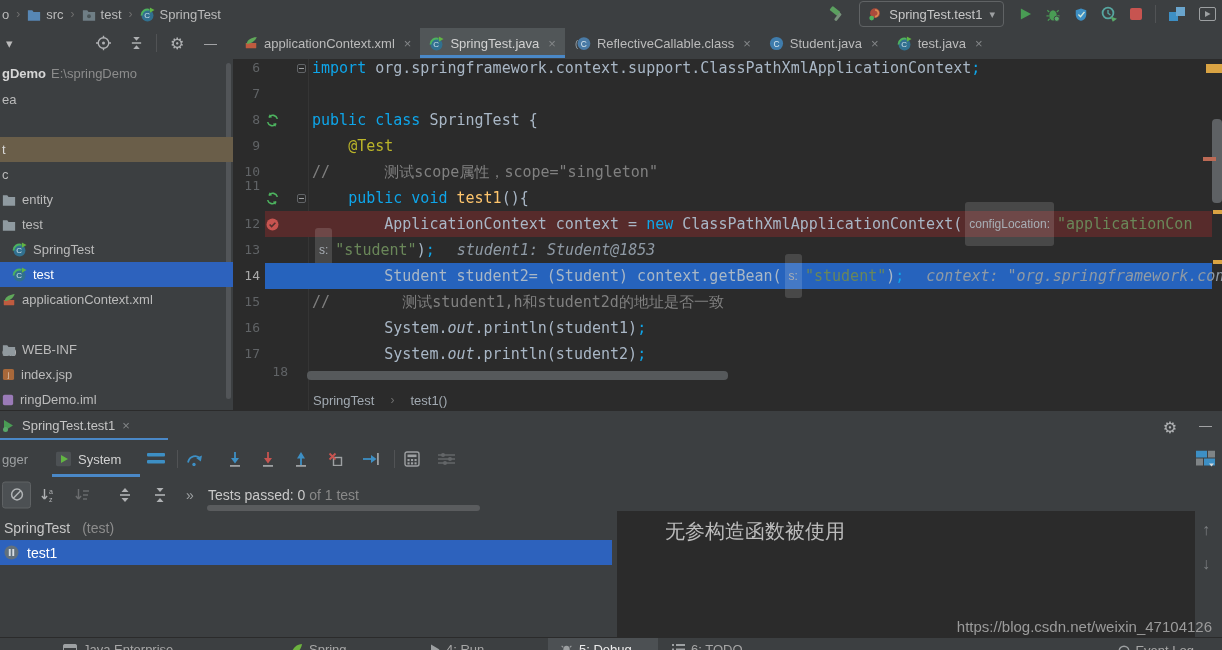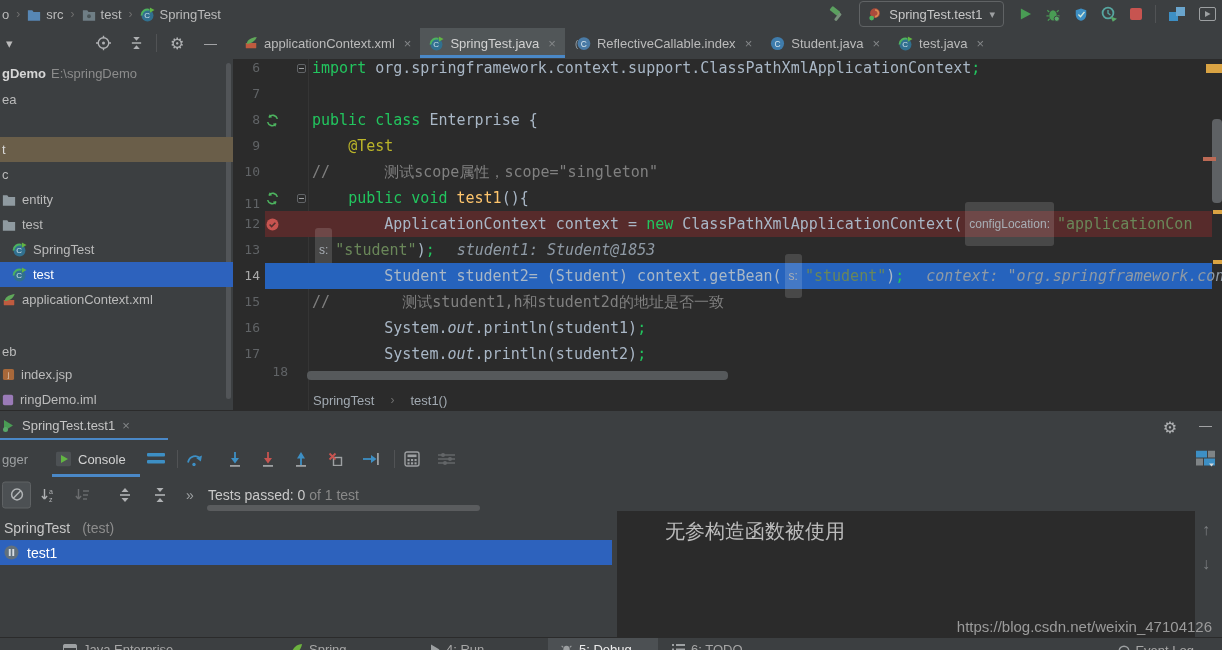--- a/index.html
+++ b/index.html
@@ -36,21 +36,21 @@
 #editor{position:absolute;top:59px;left:233px;width:989px;height:351px;background:#2b2b2b;overflow:hidden}
 #gutline{position:absolute;left:75px;top:0;width:1px;height:351px;background:#353535}
 .lnum{position:absolute;left:0;width:27px;text-align:right;color:#606366;font:13px "DejaVu Sans Mono","Liberation Mono",monospace;line-height:26px}
 .lnum.cur{color:#a9a9a9}
 .gut-ic{position:absolute;left:33px}
 .fold-ic{position:absolute;left:64px}
 .hl{position:absolute;left:32px;width:947px;height:26px}
 .hl.bp{background:#572b2b}
 .hl.exec{background:#2663bd}
 .cl{position:absolute;left:79px;height:26px;display:flex;align-items:center;white-space:pre;font:15px "DejaVu Sans Mono","Liberation Mono",monospace;color:#a9b7c6}
-.pl{color:#a9b7c6}.kw{color:#22c55e}.str{color:#6a8759}.com{color:#808080}.ann{color:#bbb529}.meth{color:#ffc66d}
+.pl{color:#a9b7c6}.kw{color:#0ea5e9}.str{color:#6a8759}.com{color:#808080}.ann{color:#bbb529}.meth{color:#ffc66d}
 .ital{font-style:italic}
 .hintc{font:12px "Liberation Sans",sans-serif;background:rgba(255,255,255,.14);color:#a8aeb5;border-radius:3px;padding:15px 4px;margin:0 3px}
 .dbg{font-style:italic;color:#8f9aa5;margin-left:22px}
 #ebc{position:absolute;left:80px;top:331px;height:20px;display:flex;align-items:center;gap:9px;color:#a2aab2}
 #hscroll{position:absolute;left:74px;top:312px;width:421px;height:9px;background:#56595b;border-radius:4px}
 .stripe{position:absolute}
 
 #dtabs{position:absolute;top:410px;left:0;width:1222px;height:30px;background:#3c3f41;border-top:1px solid #2b2b2b}
 #dtab{position:absolute;left:2px;top:0;height:28px;display:flex;align-items:center;gap:7px;color:#c5c5c5}
 #dtab-underline{position:absolute;left:0;top:27px;width:168px;height:3px;background:#4a88c7}
@@ -246,21 +246,21 @@
           <span class="close">×</span>
         </div>
         <div class="etab">
           <span class="icon ">
             <svg width="17" height="15" viewBox="0 0 18 16">
               <text x="1" y="12" font-size="10" fill="#9aa5ad" font-family="sans-serif">(</text>
               <circle cx="10.5" cy="8" r="6.8" fill="#4a7ba6"></circle>
               <text x="10.5" y="11.3" text-anchor="middle" font-size="9" fill="#d6e5ee" font-family="sans-serif">C</text>
             </svg>
           </span>
-          <span>ReflectiveCallable.index</span>
+          <span>ReflectiveCallable.class</span>
           <span class="close">×</span>
         </div>
         <div class="etab">
           <span class="icon ">
             <svg width="15" height="15" viewBox="0 0 16 16">
               <circle cx="8" cy="8" r="7" fill="#3f7cac"></circle>
               <text x="8" y="11.5" text-anchor="middle" font-size="9" fill="#d6e5ee" font-family="sans-serif">C</text>
             </svg>
           </span>
           <span>Student.java</span>
@@ -340,20 +340,28 @@
         <span class="icon ">
           <svg width="14" height="14" viewBox="0 0 16 16">
             <path d="M2 8h12v5a1 1 0 0 1-1 1H3a1 1 0 0 1-1-1z" fill="#bf5b3f"></path>
             <path d="M3 9C8 9 13 6 14.5 1 10 2 4 3 3 9z" fill="#60a85a"></path>
           </svg>
         </span>
         <span>applicationContext.xml</span>
       </div>
       <div class="trow" style="top: 253px; padding-left: 2px; margin-top: 27px;">
         <span>eb</span>
+      </div>
+      <div class="trow" style="top: 278px; padding-left: 2px;">
+        <span class="icon ">
+          <svg width="14" height="13" viewBox="0 0 16 14">
+            <path d="M1 2h5l1.5 2H15v10H1z" fill="#90999e"></path>
+          </svg>
+        </span>
+        <span>WEB-INF</span>
       </div>
       <div class="trow" style="top: 303px; padding-left: 2px;">
         <span class="icon ">
           <svg width="13" height="13" viewBox="0 0 14 14">
             <rect x="1" y="1" width="12" height="12" rx="2" fill="#a8683a"></rect>
             <text x="7" y="10" text-anchor="middle" font-size="7" fill="#e8d7c5" font-family="sans-serif">j</text>
           </svg>
         </span>
         <span>index.jsp</span>
       </div>
@@ -392,26 +400,26 @@
       <div class="cl" style="top: 22px;"></div>
       <div class="lnum" style="top: 48px;">8</div>
       <span class="icon gut-ic" style="top: 55px;">
         <svg width="13" height="13" viewBox="0 0 16 16">
           <path d="M14 6A6.2 6.2 0 0 0 3.6 3.4" stroke="#4db35f" stroke-width="2" fill="none"></path>
           <path d="M2 10a6.2 6.2 0 0 0 10.4 2.6" stroke="#4db35f" stroke-width="2" fill="none"></path>
           <path d="M4.6 0.4L3.2 5l4.4-.9z" fill="#4db35f"></path>
           <path d="M11.4 15.6l1.4-4.6-4.4.9z" fill="#4db35f"></path>
         </svg>
       </span>
-      <div class="cl" style="top: 48px;"><span class="kw">public class </span><span class="pl">Enterprise {</span></div>
+      <div class="cl" style="top: 48px;"><span class="kw">public class </span><span class="pl">SpringTest {</span></div>
       <div class="lnum" style="top: 74px;">9</div>
       <div class="cl" style="top: 74px;"><span class="pl">    </span><span class="ann">@Test</span></div>
       <div class="lnum" style="top: 100px;">10</div>
       <div class="cl" style="top: 100px;"><span class="com">//      测试scope属性，scope="singleton"</span></div>
-      <div class="lnum" style="top: 132px;">11</div>
+      <div class="lnum" style="top: 114px;">11</div>
       <span class="icon gut-ic" style="top: 133px;">
         <svg width="13" height="13" viewBox="0 0 16 16">
           <path d="M14 6A6.2 6.2 0 0 0 3.6 3.4" stroke="#4db35f" stroke-width="2" fill="none"></path>
           <path d="M2 10a6.2 6.2 0 0 0 10.4 2.6" stroke="#4db35f" stroke-width="2" fill="none"></path>
           <path d="M4.6 0.4L3.2 5l4.4-.9z" fill="#4db35f"></path>
           <path d="M11.4 15.6l1.4-4.6-4.4.9z" fill="#4db35f"></path>
         </svg>
       </span>
       <span class="icon fold-ic" style="top: 135px;">
         <svg width="9" height="9">
@@ -462,21 +470,21 @@
 
   <div id="dtoolbar">
     <span class="ti" style="left:2px;color:#9da0a2">gger</span>
     <div class="ti" id="console-tab" style="left:56px">
       <span class="icon">
         <svg width="15" height="15">
             <rect width="15" height="15" rx="2" fill="#4d5154"></rect>
             <path d="M5 3.5l7 4-7 4z" fill="#62b543"></path>
           </svg>
       </span>
-      <span>Console</span>
+      <span>System</span>
     </div>
     <div id="console-underline"></div>
     <span class="ti icon" style="left:147px">
       <svg width="18" height="12">
           <rect y="0" width="18" height="3.6" rx="1" fill="#3d8fc4"></rect>
           <rect y="7" width="18" height="3.6" rx="1" fill="#3d8fc4"></rect>
         </svg>
     </span>
     <span class="ti tsep" style="left:177px"></span>
     <span class="ti icon" style="left:186px">

